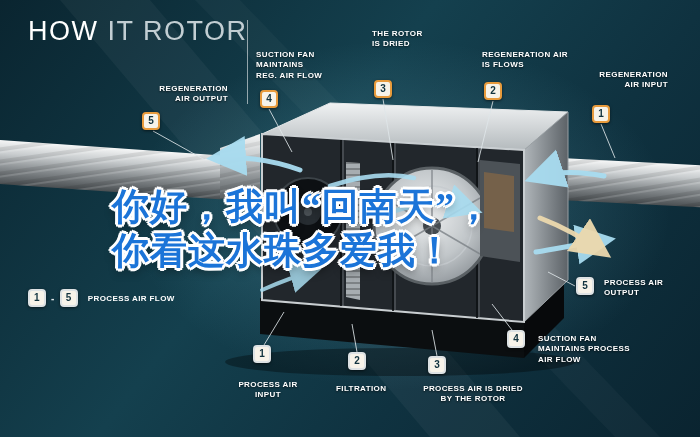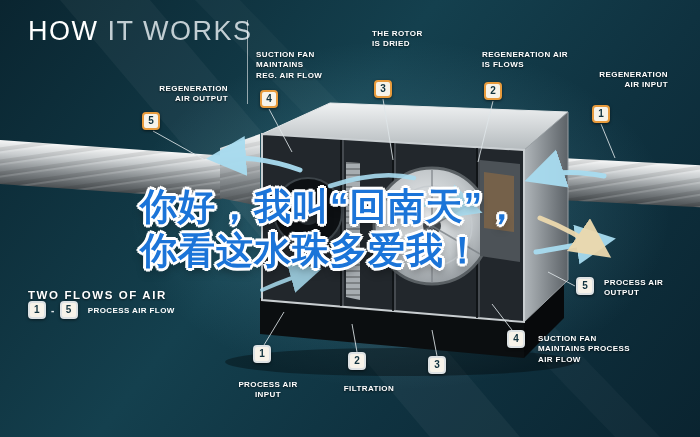--- a/index.html
+++ b/index.html
@@ -30,40 +30,39 @@
   .badge.process{border:2px solid #dde2e4;}
 
   #l0{left:112px;top:84px;width:116px;text-align:right}   #b0{left:142px;top:112px}
   #l1{left:256px;top:50px;width:100px}                    #b1{left:260px;top:90px}
   #l2{left:372px;top:29px;width:80px}                     #b2{left:374px;top:80px}
   #l3{left:482px;top:50px;width:112px}                    #b3{left:484px;top:82px}
   #l4{left:556px;top:70px;width:112px;text-align:right}   #b4{left:592px;top:105px}
   #l5{left:604px;top:278px;width:90px}                    #b5{left:576px;top:277px}
   #l6{left:538px;top:334px;width:132px}                   #b6{left:507px;top:330px}
   #l7{left:408px;top:384px;width:130px;text-align:center} #b7{left:428px;top:356px}
-  #l8{left:336px;top:384px;width:66px;text-align:center}  #b8{left:348px;top:352px}
+  #l8{left:336px;top:384px;width:66px;text-align:left}  #b8{left:348px;top:352px}
   #l9{left:230px;top:380px;width:76px;text-align:center}  #b9{left:253px;top:345px}
 
   
   .legend{position:absolute;left:28px;top:289px;}
   .legend-heading{color:#fff;font-size:11.5px;font-weight:bold;letter-spacing:1.6px;text-shadow:0 1px 2px rgba(0,0,0,.6);}
   .legend-row{position:relative;height:18px;color:#fff;font-size:8px;font-weight:bold;letter-spacing:.4px;}
   .legend-row .badge{position:static;display:inline-block;vertical-align:middle;}
   .legend-row .dash{display:inline-block;vertical-align:middle;margin:0 5px;color:#dfe6e9;font-size:10px;}
   .legend-row .lg-label{display:inline-block;vertical-align:middle;margin-left:10px;}
 
   
   .overlay-line{
     position:absolute;color:#1b74d8;font-weight:800;font-size:37px;letter-spacing:1px;
-    font-family:Liberation Sans, sans-serif;white-space:nowrap;z-index:9;
+    font-family:Liberation Serif, serif;white-space:nowrap;z-index:9;
     text-shadow:
       -2px -2px 0 #fff, 2px -2px 0 #fff, -2px 2px 0 #fff, 2px 2px 0 #fff,
       -3px 0 0 #fff, 3px 0 0 #fff, 0 -3px 0 #fff, 0 3px 0 #fff,
       0 5px 9px rgba(0,0,0,.45);
-    margin-left: 28px;
   }
   #ov1{left:112px;top:182px;}
   #ov2{left:112px;top:226px;}
 </style>
 </head>
 <body>
 
 <div class="stage">
 
   <svg class="scene" viewBox="0 0 700 437" aria-hidden="true">
@@ -200,21 +199,21 @@
       <line x1="601" y1="124" x2="615" y2="158"></line>
       <line x1="575" y1="286" x2="548" y2="272"></line>
       <line x1="512" y1="330" x2="492" y2="304"></line>
       <line x1="437" y1="356" x2="432" y2="330"></line>
       <line x1="357" y1="352" x2="352" y2="324"></line>
       <line x1="264" y1="345" x2="284" y2="312"></line>
     </g>
   </svg>
 
   <div class="title">
-    <span class="t1">HOW</span><span class="t2">IT WORKS</span>
+    <span class="t1">HOW</span><span class="t2">IT ROTOR</span>
   </div>
   <div class="vdivider"></div>
 
   <div class="co-label" id="l0">REGENERATION
 AIR OUTPUT</div>
   <div class="badge regeneration" id="b0">5</div>
 
   <div class="co-label" id="l1">SUCTION FAN
 MAINTAINS
 REG. AIR FLOW</div>
@@ -234,31 +233,32 @@
 
   <div class="co-label" id="l5">PROCESS AIR
 OUTPUT</div>
   <div class="badge process" id="b5">5</div>
 
   <div class="co-label" id="l6">SUCTION FAN
 MAINTAINS PROCESS
 AIR FLOW</div>
   <div class="badge process" id="b6">4</div>
 
+  <div class="co-label" id="l7">PROCESS AIR IS DRIED
+BY THE ROTOR</div>
   <div class="badge process" id="b7">3</div>
 
   <div class="co-label" id="l8">FILTRATION</div>
   <div class="badge process" id="b8">2</div>
 
   <div class="co-label" id="l9">PROCESS AIR
 INPUT</div>
   <div class="badge process" id="b9">1</div>
 
   <div class="legend">
-    <div class="legend-heading">TWO FLOWS OF AIR</div>
     <div class="legend-row">
       <span class="badge process">1</span><span class="dash">-</span><span class="badge process">5</span><span class="lg-label">PROCESS AIR FLOW</span>
     </div>
   </div>
 
   <div class="overlay-line" id="ov1">你好，我叫“回南天”，</div>
   <div class="overlay-line" id="ov2">你看这水珠多爱我！</div>
 
 </div>
 

